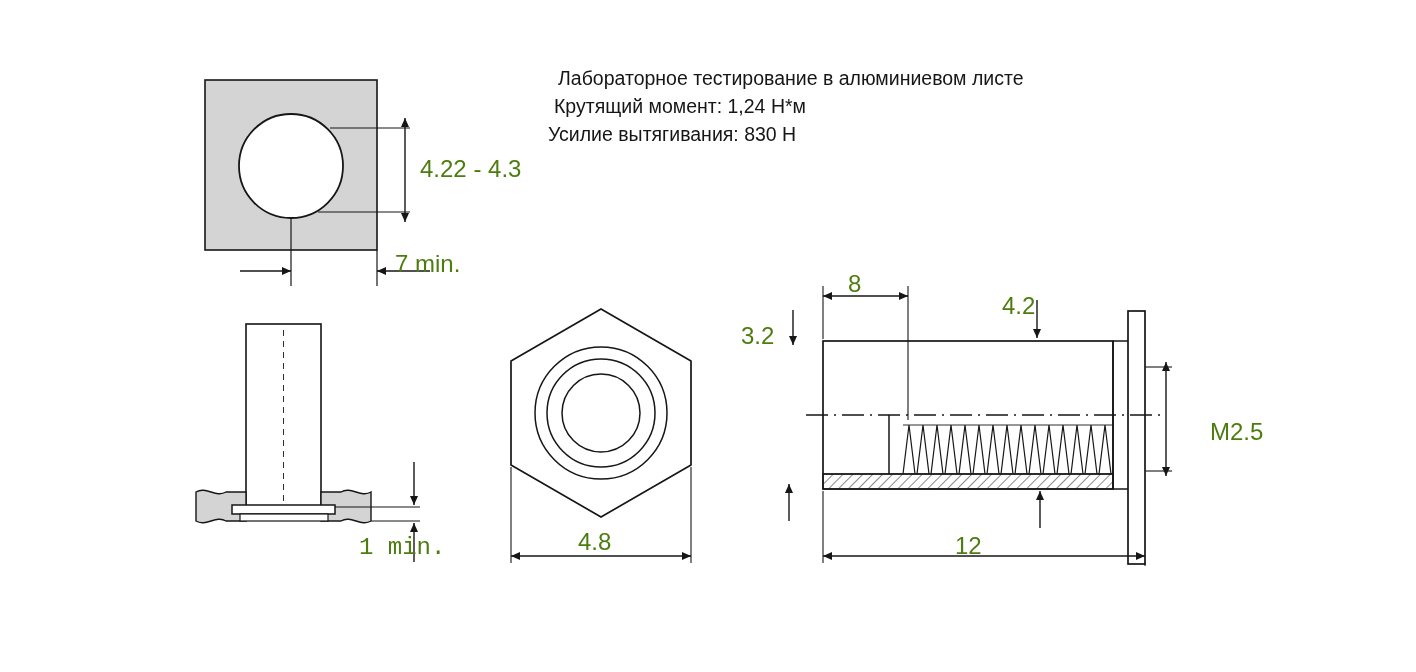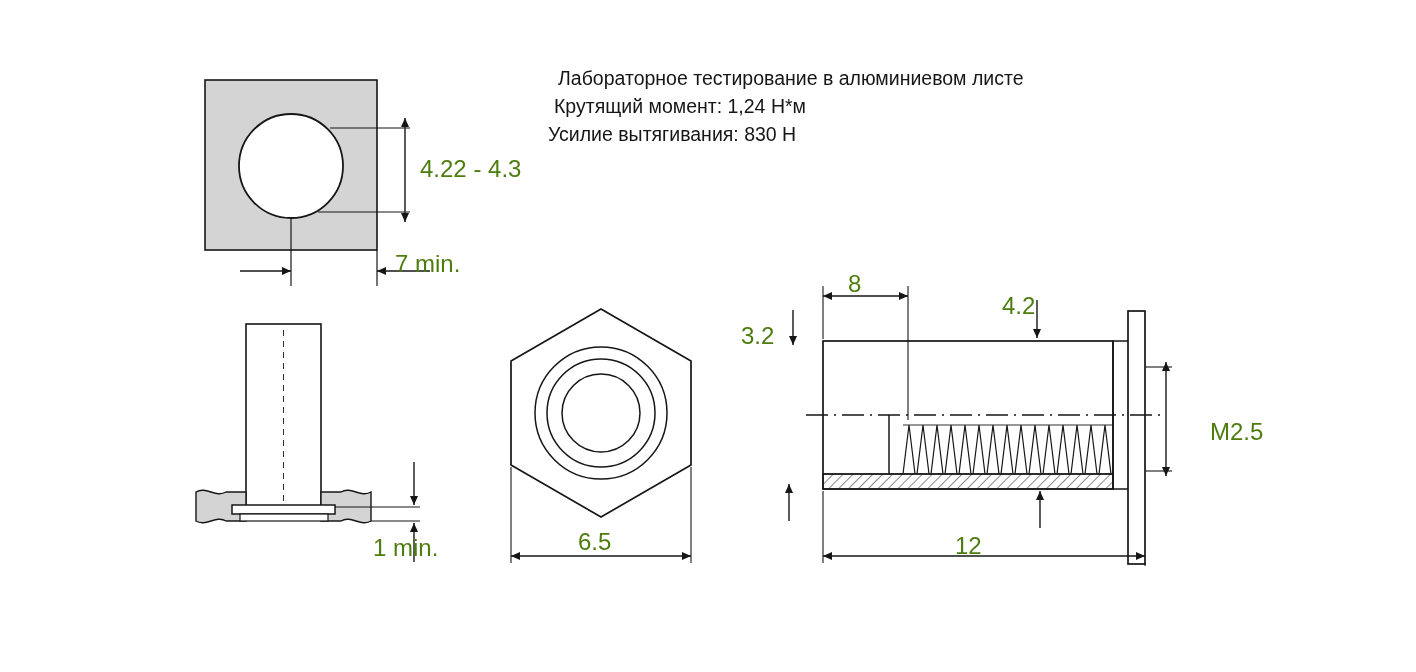--- a/index.html
+++ b/index.html
@@ -170,23 +170,23 @@
   <div class="note-block">
     <span class="note-line indent1">Лабораторное тестирование в алюминиевом листе</span>
     <span class="note-line indent2">Крутящий момент: 1,24 Н*м</span>
     <span class="note-line">Усилие вытягивания: 830 Н</span>
   </div>
 
   <div class="dim-label" style="left:420px; top:155px;">4.22 - 4.3</div>
 
   <div class="dim-label" style="left:395px; top:250px;">7 min.</div>
 
-  <div class="dim-label" style="left:373px; top:534px;">1 min.</div>
+  <div class="dim-label" style="left:359px; top:534px;font-family:Liberation Mono, monospace;">1 min.</div>
 
-  <div class="dim-label" style="left:578px; top:528px;">6.5</div>
+  <div class="dim-label" style="left:578px; top:528px;">4.8</div>
 
   <div class="dim-label" style="left:848px; top:270px;">8</div>
 
   <div class="dim-label" style="left:741px; top:322px;">3.2</div>
 
   <div class="dim-label" style="left:1002px; top:292px;">4.2</div>
 
   <div class="dim-label" style="left:1184px; top:418px;margin-left:26px;">M2.5</div>
 
   <div class="dim-label" style="left:955px; top:532px;">12</div>

